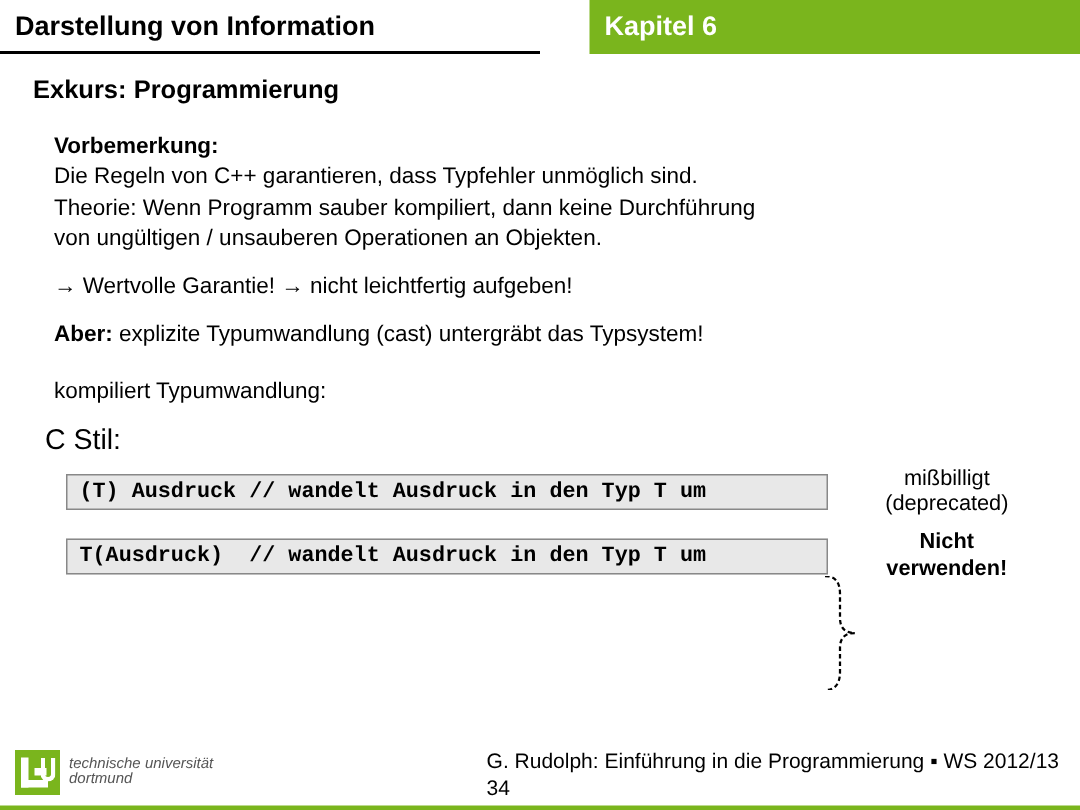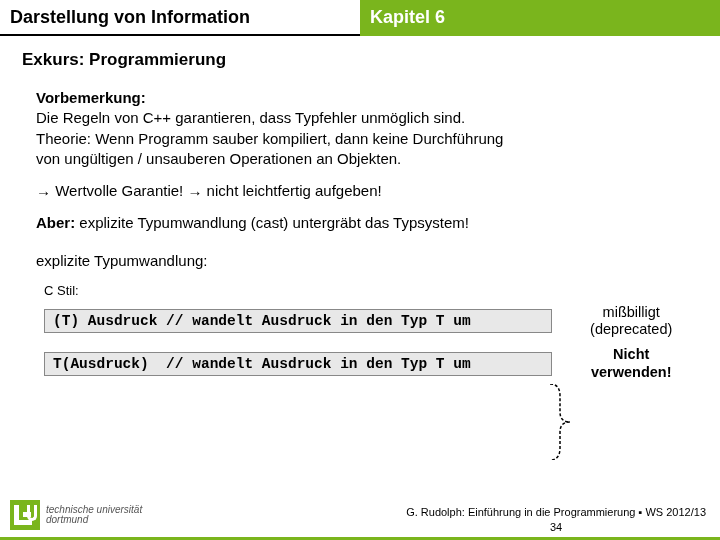--- a/index.html
+++ b/index.html
@@ -7,20 +7,21 @@
     width: 720px;
     height: 540px;
     font-family: Arial, Helvetica, sans-serif;
     background: #fff;
     position: relative;
     overflow: hidden;
   }
   .header {
     display: flex;
     height: 36px;
+    gap: 33px;
   }
   .header-left {
     flex: 0 0 360px;
     background: #fff;
     color: #000;
     font-size: 18px;
     font-weight: bold;
     padding: 7px 10px;
     border-bottom: 2px solid #000;
   }
@@ -47,22 +48,22 @@
     margin-bottom: 12px;
   }
   .para .bold { font-weight: bold; }
   .explicit-label {
     font-size: 15px;
     margin-left: 14px;
     margin-top: 18px;
     margin-bottom: 14px;
   }
   .cstil {
-    font-size: 13px;
-    margin-left: 22px;
+    font-size: 19px;
+    margin-left: 8px;
     margin-bottom: 6px;
   }
   .code-row {
     display: flex;
     align-items: center;
     margin-left: 22px;
     margin-bottom: 8px;
   }
   .code-box {
     background: #e8e8e8;
@@ -86,22 +87,22 @@
     position: absolute;
     left: 548px;
     top: 384px;
     width: 24px;
     height: 76px;
   }
   .footer {
     position: absolute;
     bottom: 6px;
     right: 14px;
-    font-size: 11px;
-    text-align: center;
+    font-size: 14px;
+    text-align: left;
     color: #000;
     line-height: 1.3;
   }
   .footer-bar {
     position: absolute;
     bottom: 0;
     left: 0;
     height: 3px;
     width: 100%;
     background: #7ab51d;
@@ -172,21 +173,21 @@
     <span>Theorie: Wenn Programm sauber kompiliert, dann keine Durchführung</span><br>
     <span>von  ungültigen / unsauberen Operationen an Objekten.</span>
   </div>
 
   <div class="para">→ Wertvolle Garantie! → nicht leichtfertig aufgeben!</div>
 
   <div class="para">
     <span class="bold">Aber:</span><span> explizite Typumwandlung (cast) untergräbt das Typsystem!</span>
   </div>
 
-  <div class="explicit-label">explizite Typumwandlung:</div>
+  <div class="explicit-label">kompiliert Typumwandlung:</div>
 
   <div class="cstil">C Stil:</div>
 
   <div class="code-row">
     <div class="code-box">(T) Ausdruck // wandelt Ausdruck in den Typ T um</div>
     <div class="annot">
       <span>mißbilligt</span><br>
       <span>(deprecated)</span>
     </div>
   </div>

